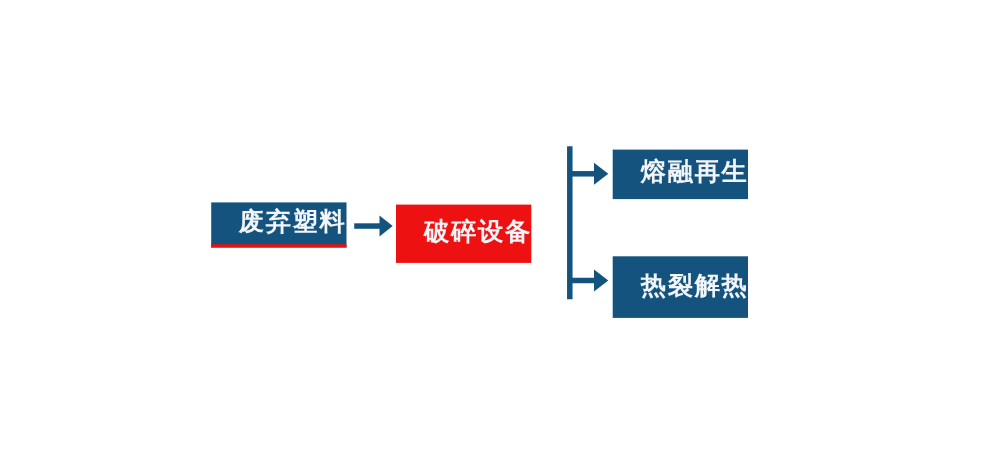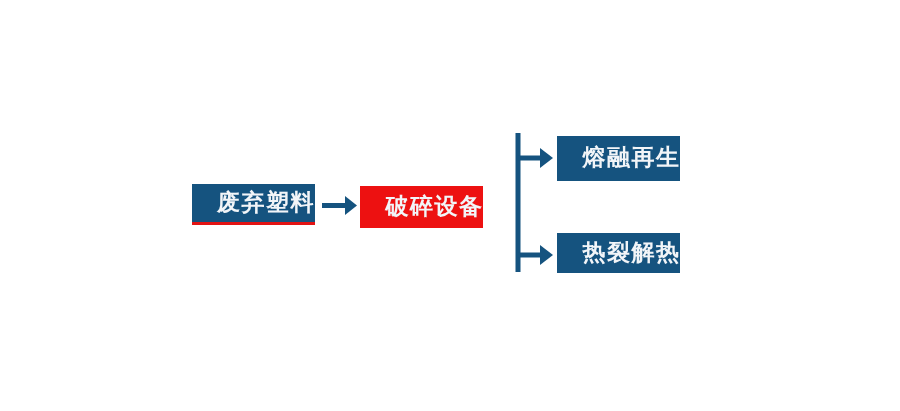--- a/index.html
+++ b/index.html
@@ -46,37 +46,37 @@
     height: 41px;
     background: #15537f;
     border-bottom: 3px solid #e21313;
     justify-content: flex-end;
   }
   
   #node-crusher {
     left: 360px;
     top: 186px;
     width: 123px;
-    height: 42px;
+    height: 53px;
     background: #ed1111;
   }
   
   #node-melt-regen {
     left: 557px;
     top: 136px;
     width: 123px;
     height: 45px;
     background: #15537f;
   }
   
   #node-pyrolysis {
     left: 557px;
     top: 233px;
     width: 123px;
-    height: 40px;
+    height: 56px;
     background: #15537f;
   }
   
   #connectors {
     position: absolute;
     left: 0;
     top: 0;
     width: 900px;
     height: 411px;
     pointer-events: none;

